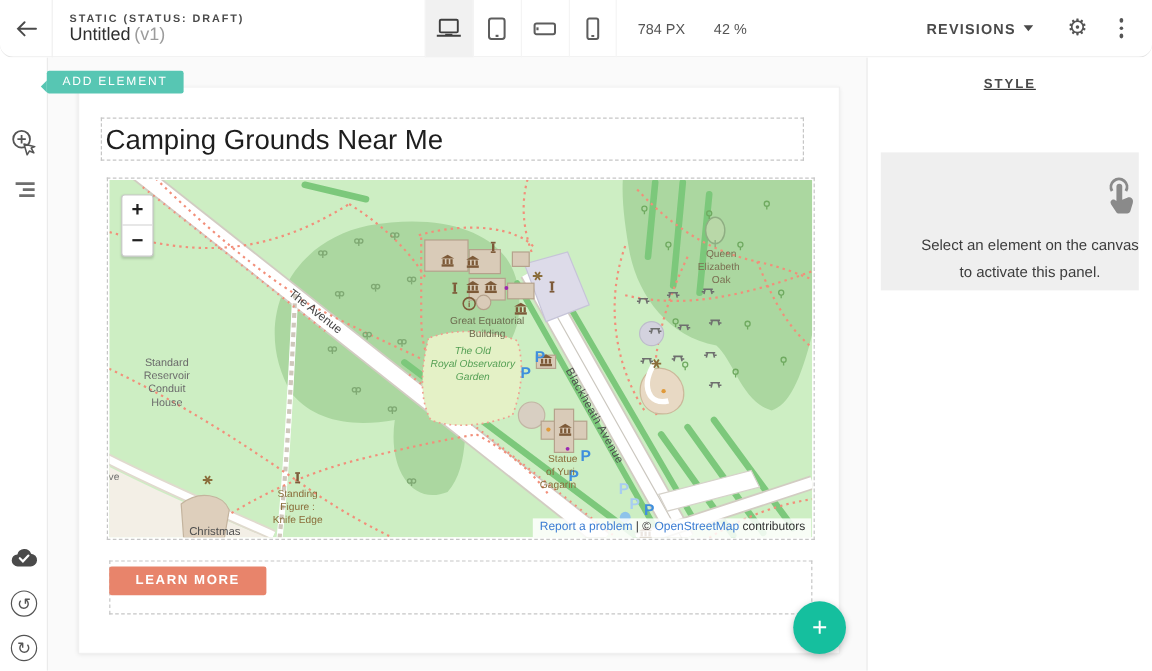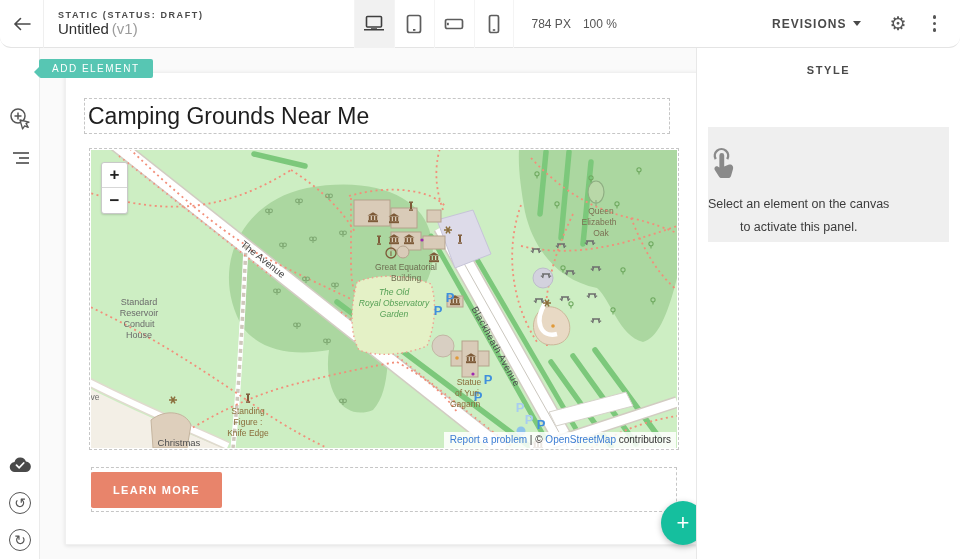--- a/index.html
+++ b/index.html
@@ -14,21 +14,21 @@
     border-right:1px solid #efefef; cursor:pointer; }
   .title-block { padding:0 0 0 14px; line-height:1.15; }
   .status-label { font-size:9px; font-weight:bold; letter-spacing:1.6px; color:#4a4a4a; }
   .doc-title { font-size:15px; color:#2f2f2f; }
   .doc-title .version { color:#9c9c9c; margin-left:3px;margin-top:48px; }
   .device-group { display:flex; height:48px; margin-left:150px; }
   .device-cell { width:40px; height:48px; display:flex; align-items:center; justify-content:center;
     border-left:1px solid #f4f4f4; cursor:pointer; }
   .device-cell:last-child { border-right:1px solid #f4f4f4; }
   .device-cell.selected { background:#f1f1f1; }
-  .size-readout { font-size:12px; color:#555; margin-left:18px; display:flex; gap:12px; white-space:nowrap; }
+  .size-readout { font-size:12px; color:#555; margin-left:18px; display:flex; gap:24px; white-space:nowrap; }
   .tb-spacer { flex:1; }
   .revisions { display:flex; align-items:center; gap:7px; font-size:12px; letter-spacing:1px;
     color:#4a4a4a; font-weight:bold; margin-right:28px; cursor:pointer; }
   .caret-down { width:0; height:0; border-left:4px solid transparent; border-right:4px solid transparent;
     border-top:5px solid #4a4a4a; }
   .gear { font-size:19px; color:#555; margin-right:22px; cursor:pointer; line-height:1; }
   .kebab { display:flex; flex-direction:column; gap:3px; margin-right:20px; cursor:pointer; padding:4px; }
   .kebab i { width:3.5px; height:3.5px; border-radius:50%; background:#555; }
   .publish-btn { background:var(--publish_orange,#F4511E); color:#fff; border:none; border-radius:3px;
     font-size:11px; font-weight:bold; letter-spacing:1.6px; padding:10px 17px; margin-right:10px;
@@ -62,37 +62,37 @@
     border:1px solid #c9c9c9; border-radius:3px; box-shadow:0 1px 2px rgba(0,0,0,0.15); z-index:5; }
   .map-zoom-ctl .zbtn { width:100%; height:25px; display:flex; align-items:center; justify-content:center;
     font-size:17px; font-weight:bold; color:#222; cursor:pointer; }
   .map-zoom-ctl .zbtn:first-child { border-bottom:1px solid #d7d7d7; }
 
   .map-attrib { position:absolute; right:1px; bottom:0; background:rgba(255,255,255,0.85);
     font-size:10px; color:#333; padding:2px 5px 3px 6px; white-space:pre; z-index:5; }
   .map-attrib .lnk { color:var(--link_blue,#3B7CD3); cursor:pointer; }
 
   .button-row { left:25px; top:394px; width:586px; height:45px; }
-  .learn-more-btn { position:absolute; left:-1px; top:4px; height:36px; padding:0 22px;
+  .learn-more-btn { position:absolute; left:-1px; top:4px; height:24px; padding:0 22px;
     background:var(--button_salmon,#E8846B); color:#fff; border:none; border-radius:2px; font-size:11px;
     font-weight:bold; letter-spacing:1.3px; cursor:pointer; font-family:inherit; }
   .fab { position:absolute; left:595px; top:428px; width:44px; height:44px; border-radius:50%;
     background:var(--teal_fab,#15BF9E); color:#fff; border:none; font-size:22px; font-weight:300;
     box-shadow:0 2px 6px rgba(0,0,0,0.25); cursor:pointer; display:flex; align-items:center;
     justify-content:center; font-family:inherit; }
 
   
-  .right-panel { width:264px; background:#fff; border-left:1px solid #e8e8e8; position:relative; }
+  .right-panel { width:238px; background:#fff; border-left:1px solid #e8e8e8; position:relative;text-decoration:underline; }
   .panel-tabs { display:flex; height:43px; }
   .panel-tab { flex:1; display:flex; align-items:center; justify-content:center; font-size:11px;
     font-weight:bold; letter-spacing:1.6px; cursor:pointer; }
   .panel-tab.style-tab { color:#4a4a4a; }
   .panel-tab.element-tab { color:#a2a2a2; border-bottom:2px solid var(--accent_salmon,#F0826A); }
   .empty-state { position:absolute; left:11px; right:11px; top:79px; height:115px; background:#efefef;
-    display:flex; flex-direction:column; align-items:flex-start; }
+    display:flex; flex-direction:column; align-items:flex-end; }
   .empty-state .hand { margin-top:20px; }
   .empty-copy { margin-top:12px; font-size:12.5px; color:#3c3c3c; line-height:1.85; text-align:center; }
 </style>
 </head>
 <body>
 
 <div class="app">
 
   <div class="topbar">
     <div class="back-cell">
@@ -127,21 +127,21 @@
       <div class="device-cell">
         <svg width="12" height="20" viewBox="0 0 12 20">
           <rect x="1.5" y="1.5" width="9" height="17" rx="1.6" stroke="#5d5d5d" stroke-width="1.7" fill="none"></rect>
           <rect x="4.8" y="15.2" width="2.4" height="1.6" fill="#5d5d5d"></rect>
         </svg>
       </div>
     </div>
 
     <div class="size-readout">
       <span>784 PX</span>
-      <span>100 %</span>
+      <span>42 %</span>
     </div>
 
     <div class="tb-spacer"></div>
 
     <div class="revisions">
       <span>REVISIONS</span>
       <span class="caret-down"></span>
     </div>
     <div class="gear"><span>⚙</span></div>
     <div class="kebab">

